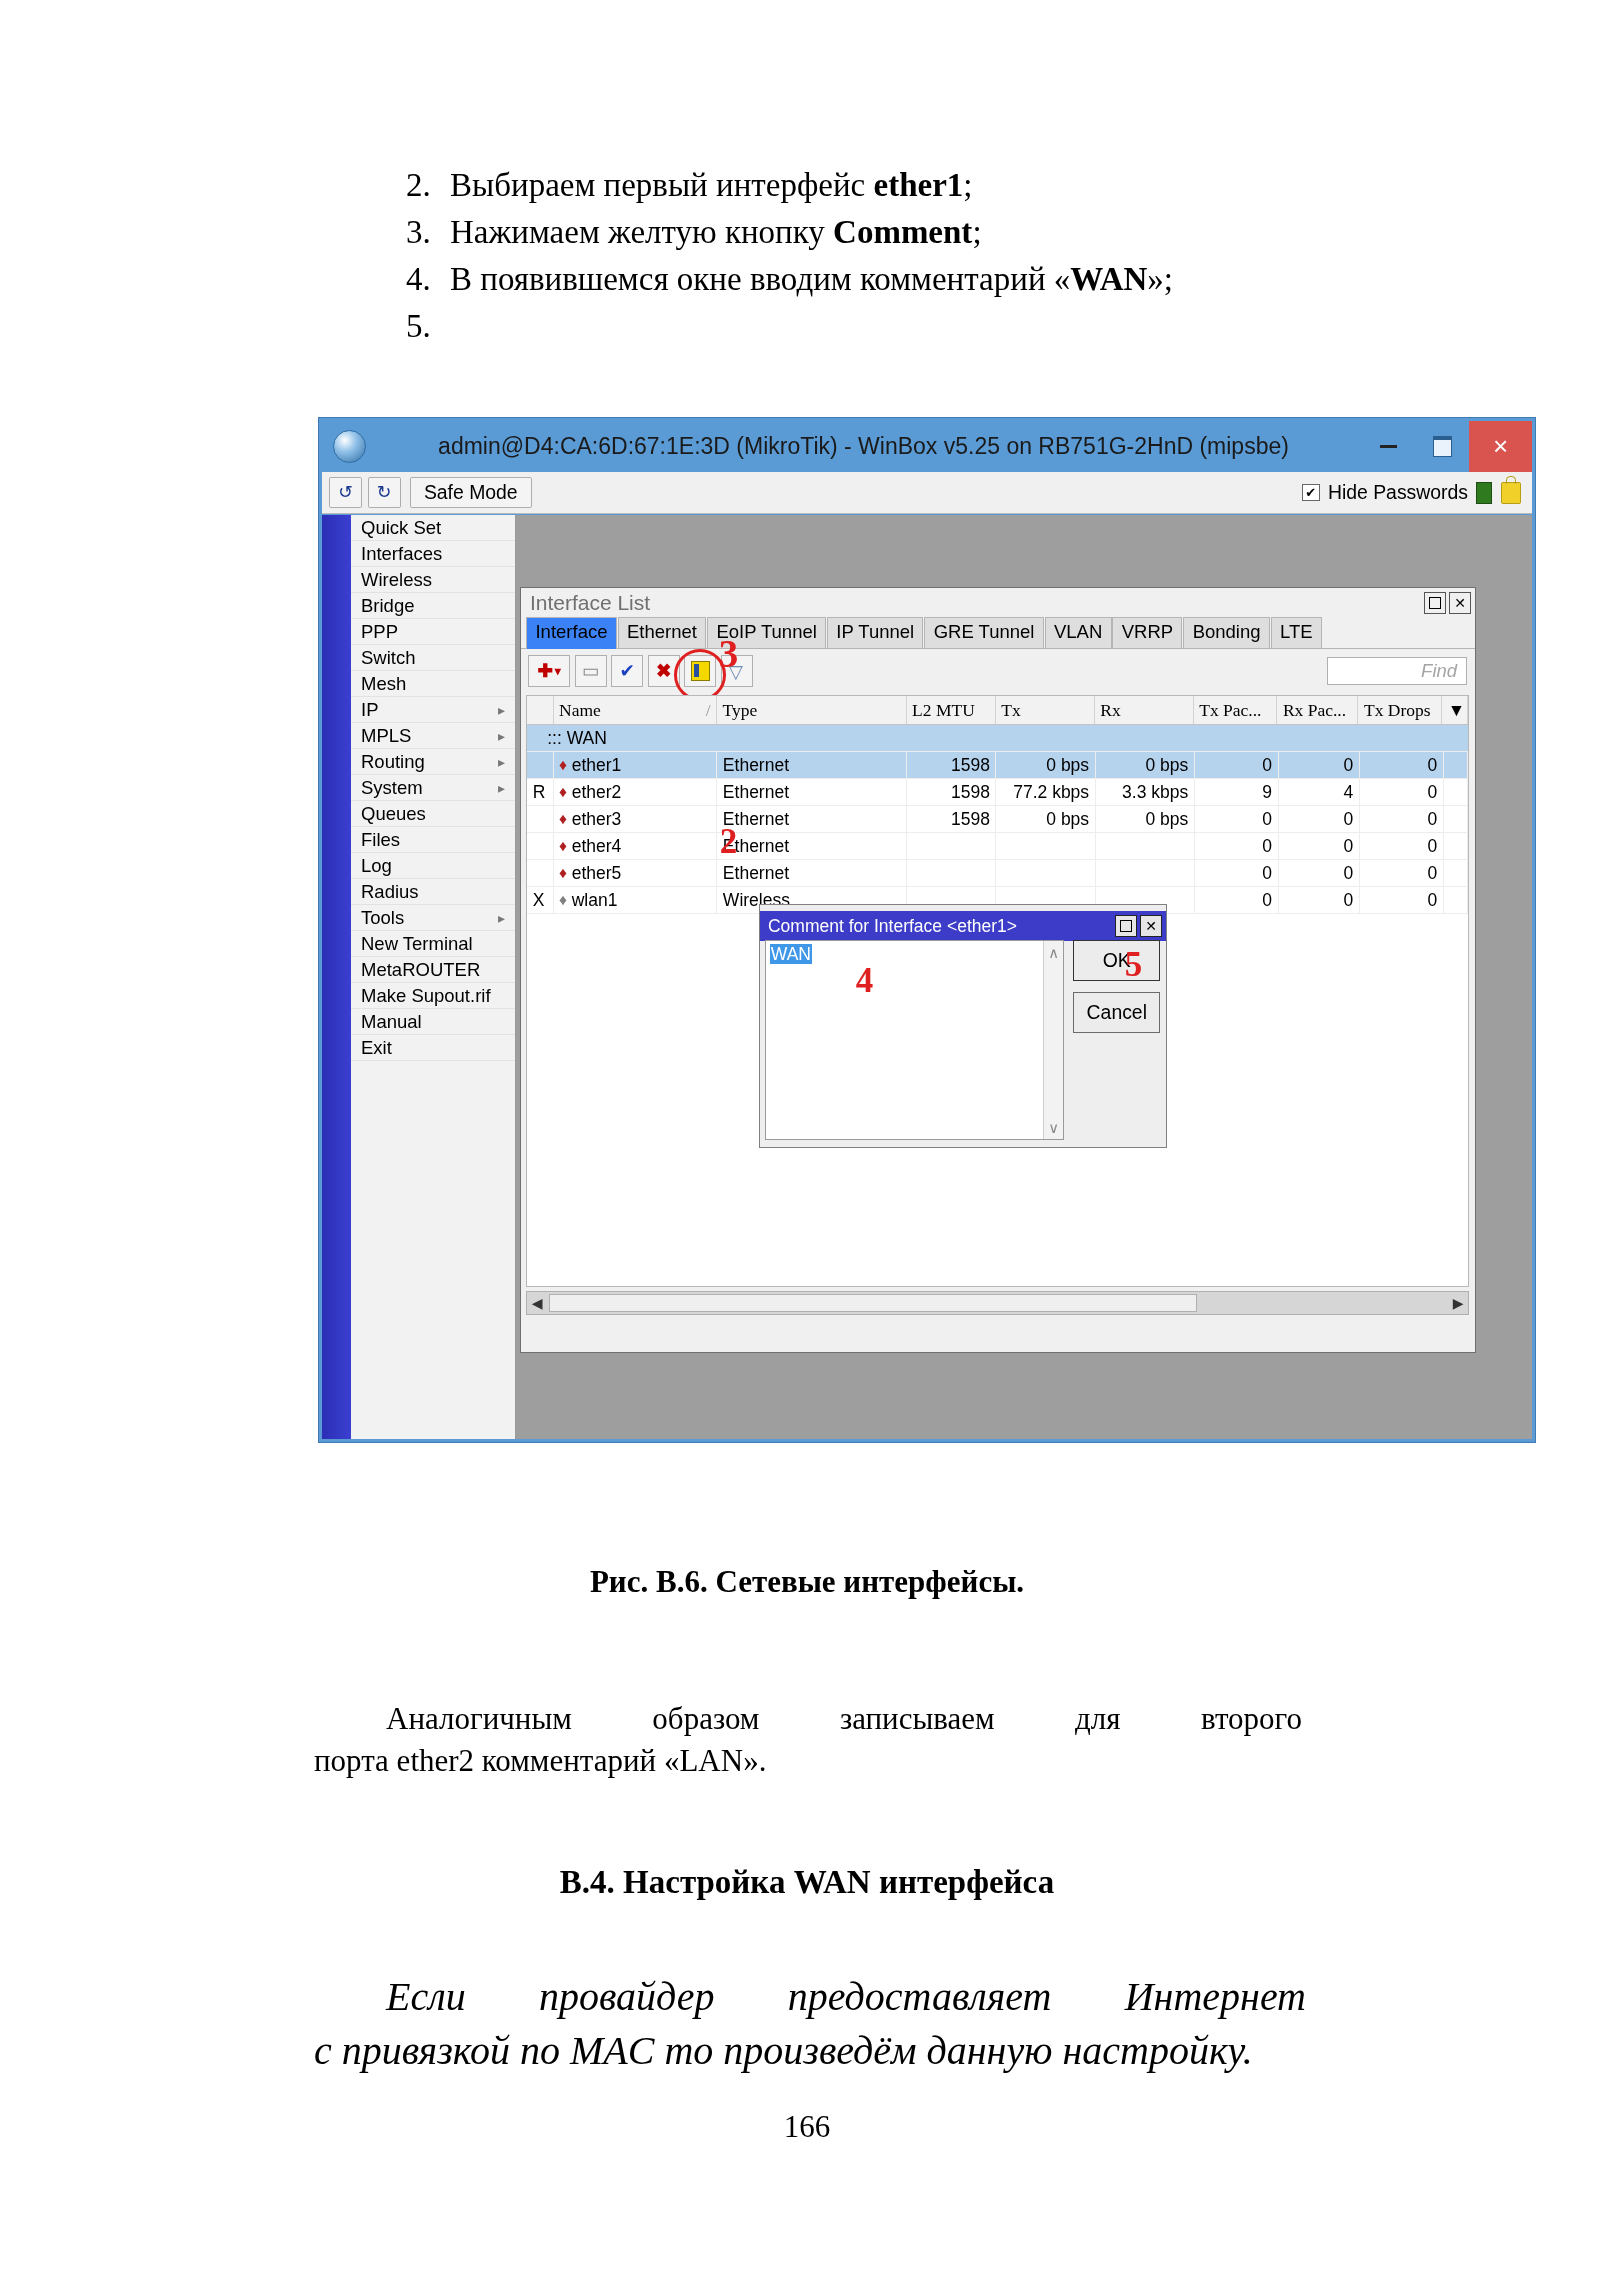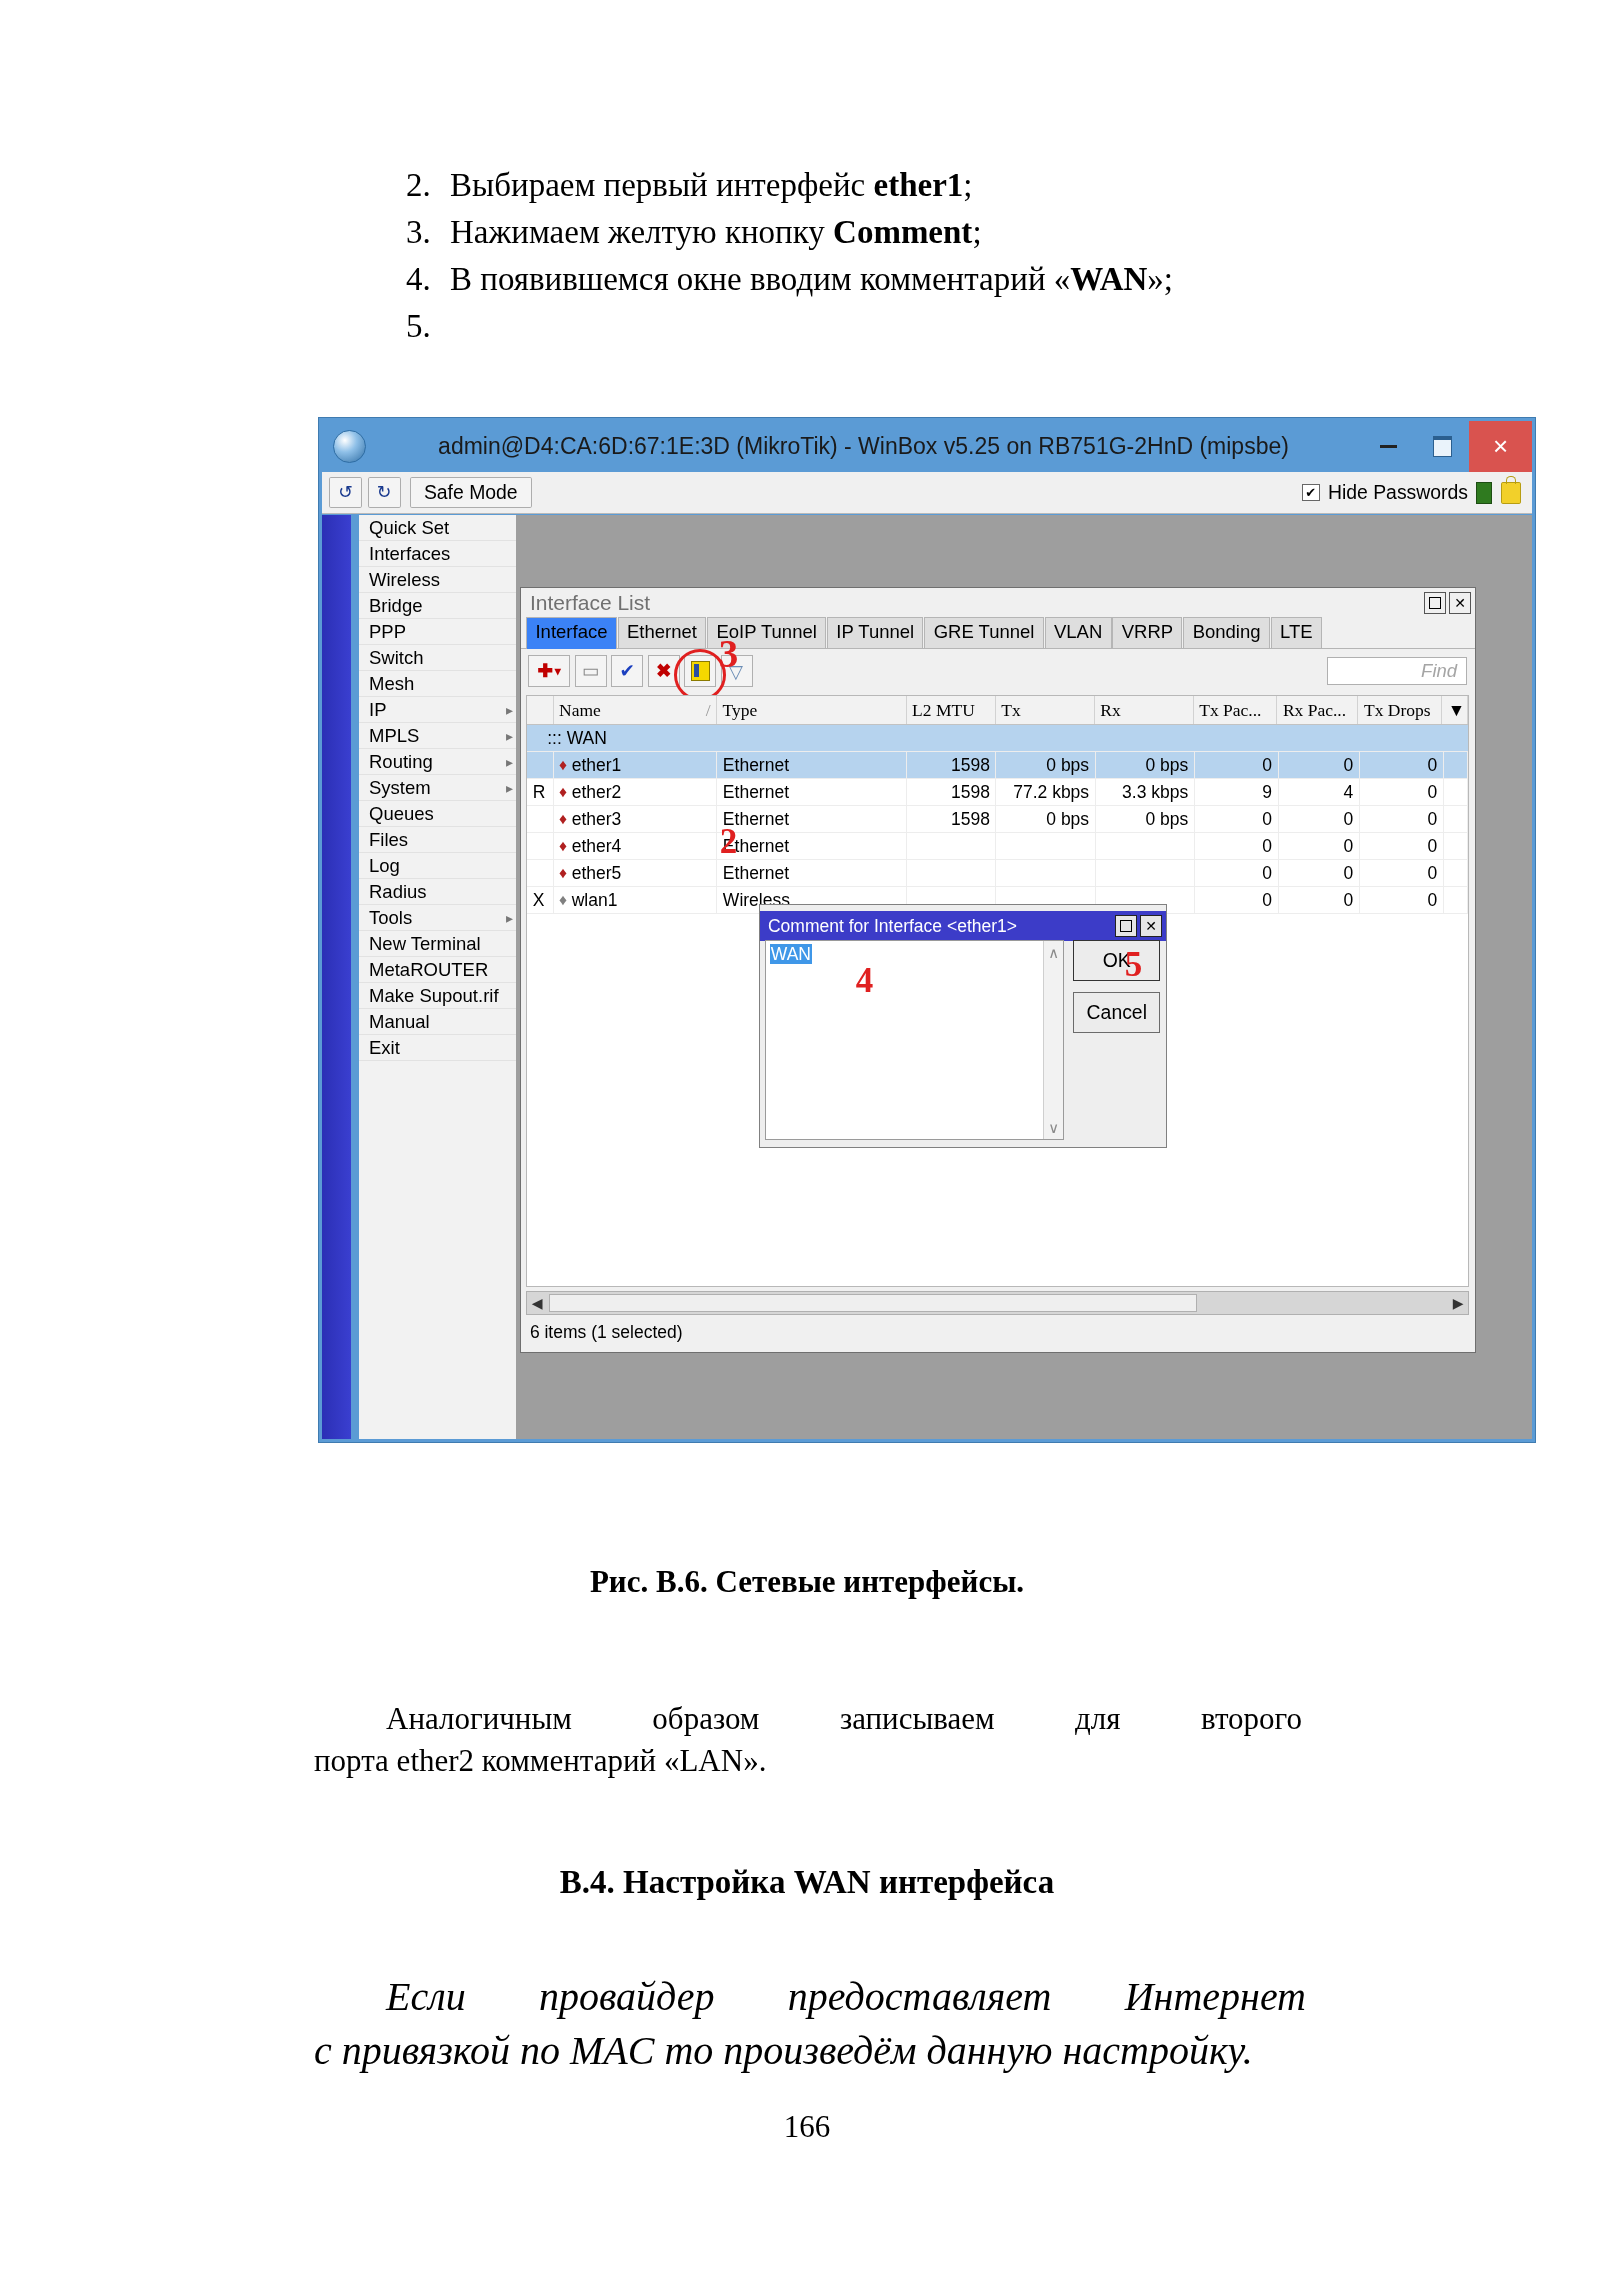--- a/index.html
+++ b/index.html
@@ -124,21 +124,21 @@
   }
 
   
   .wb-leftstrip {
     position:absolute; left:2.8px; top:97px; width:29.5px; bottom:2.8px;
     background:linear-gradient(to right,#2b2fb5,#3a3fd0);
   }
 
   
   .wb-sidebar {
-    position:absolute; left:40px; top:97px; width:164px; bottom:2.8px;
+    position:absolute; left:32px; top:97px; width:164px; bottom:2.8px;
     background:#f2f2f2; border-right:0.9px solid #9a9a9a;
     overflow:hidden;
   }
   .sb-item {
     height:26px; display:flex; align-items:center;
     border-bottom:0.9px solid #e2e2e2; padding-left:10px; font-size:18.5px;
     position:relative; box-sizing:border-box;
   }
   .sb-arrow { position:absolute; right:10px; font-size:14px; color:#777; }
 
@@ -579,21 +579,20 @@
       </div>
 
       <div class="ann-num" style="left:199px; top:236px; font-size:35px;">2</div>
 
       <div class="if-hscroll">
         <div class="hs-arrow">◀</div>
         <div class="hs-thumb"></div>
         <div class="hs-arrow" style="margin-left:auto;">▶</div>
       </div>
 
-      <div class="if-status">6 items (1 selected)</div>
 
       <div class="cmt-dialog">
         <div class="cmt-titlebar">
           <div class="cmt-title">Comment for Interface &lt;ether1&gt;</div>
           <div class="cmt-wbtn">
               <span class="sq"></span>
             </div>
           <div class="cmt-wbtn">✕</div>
         </div>
         <div class="cmt-body">

